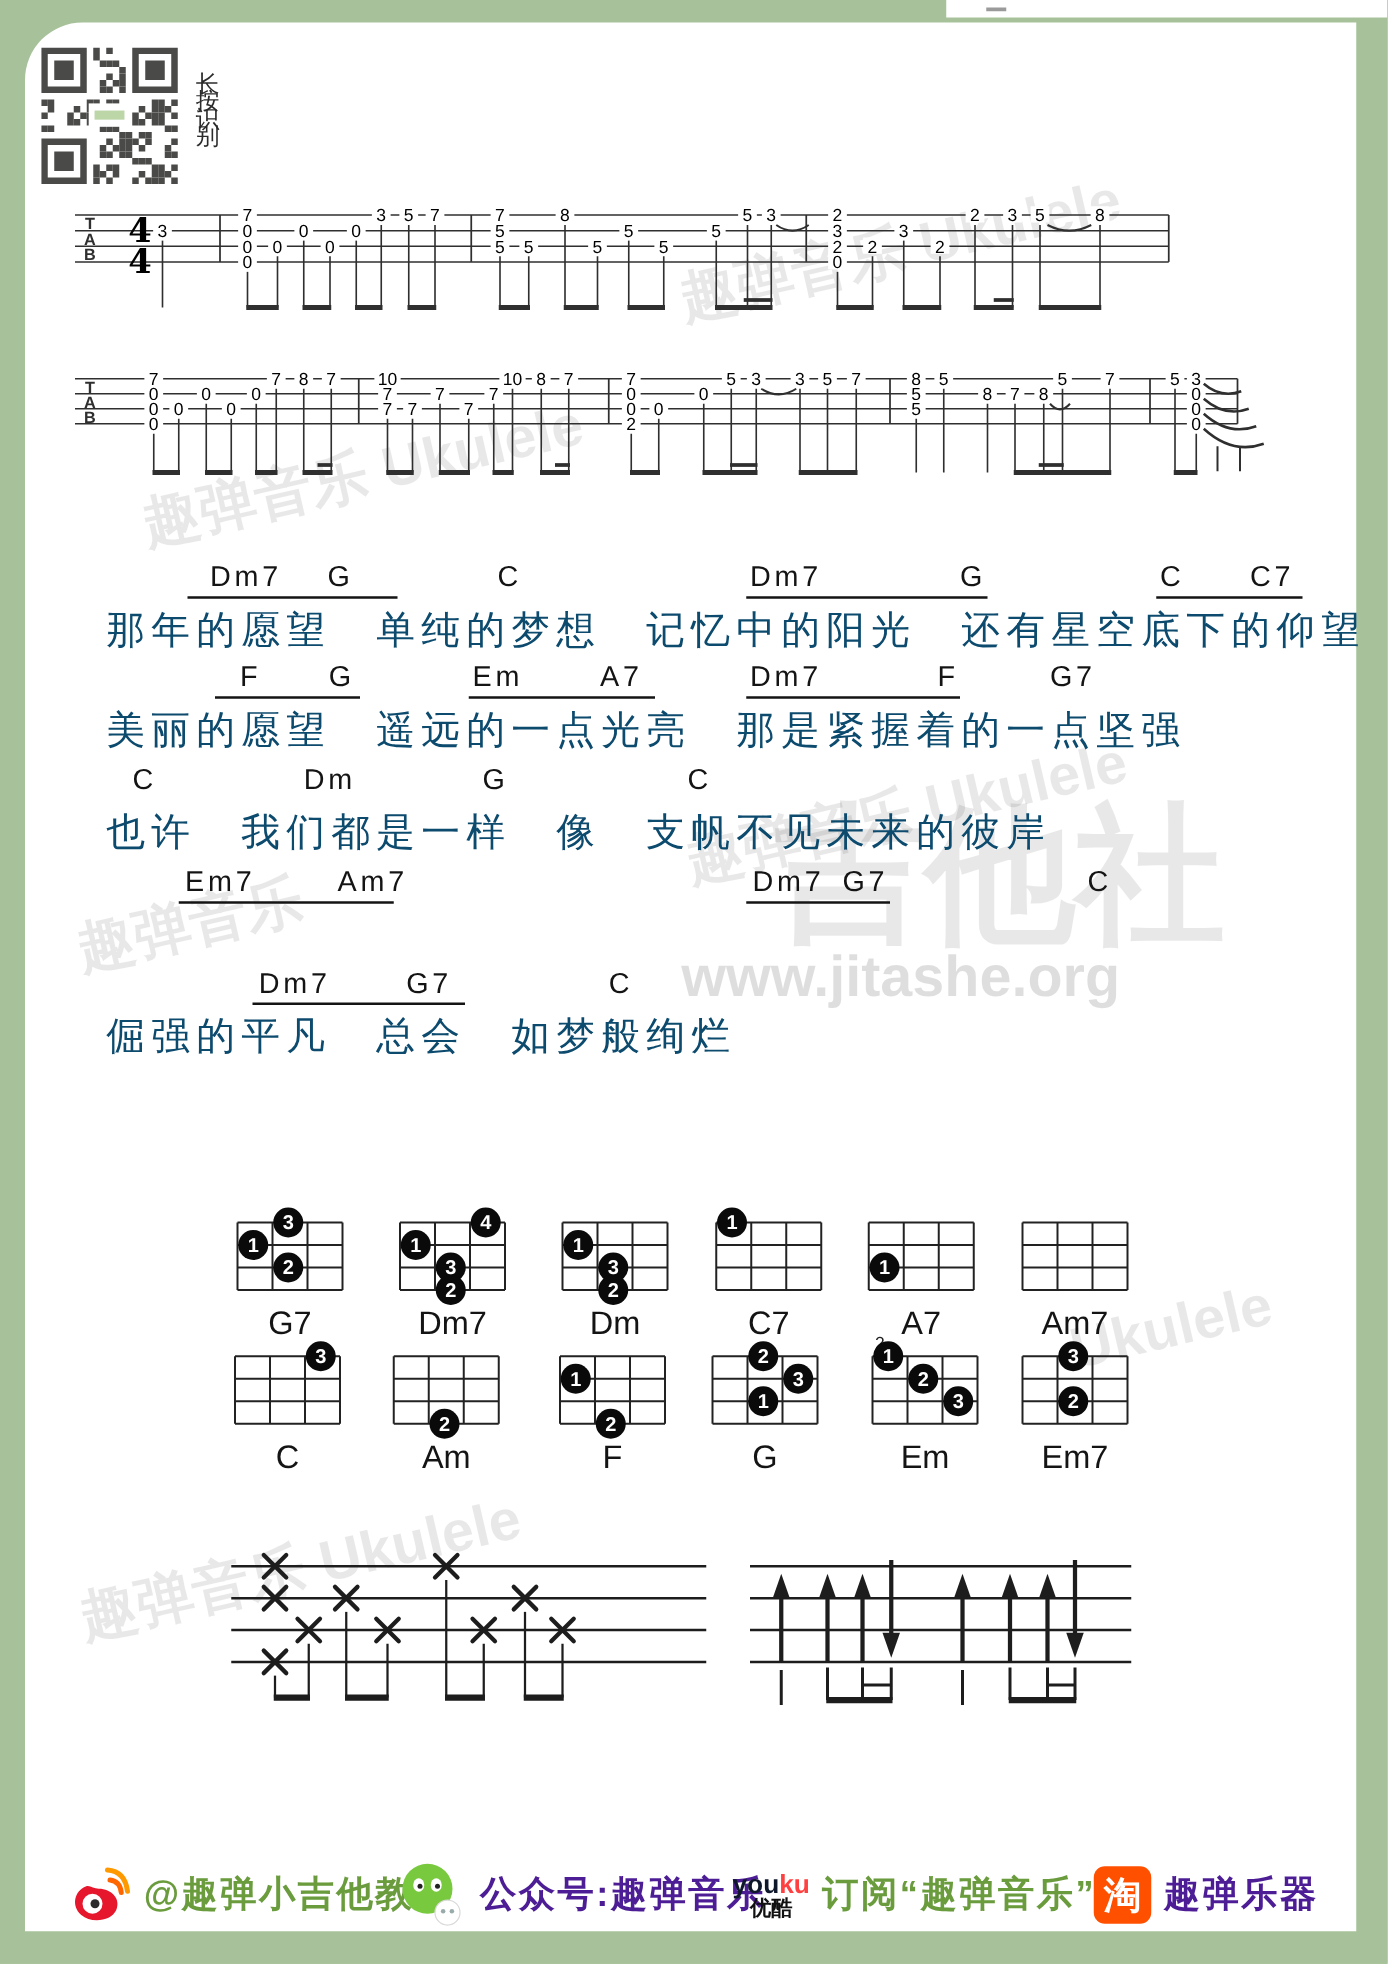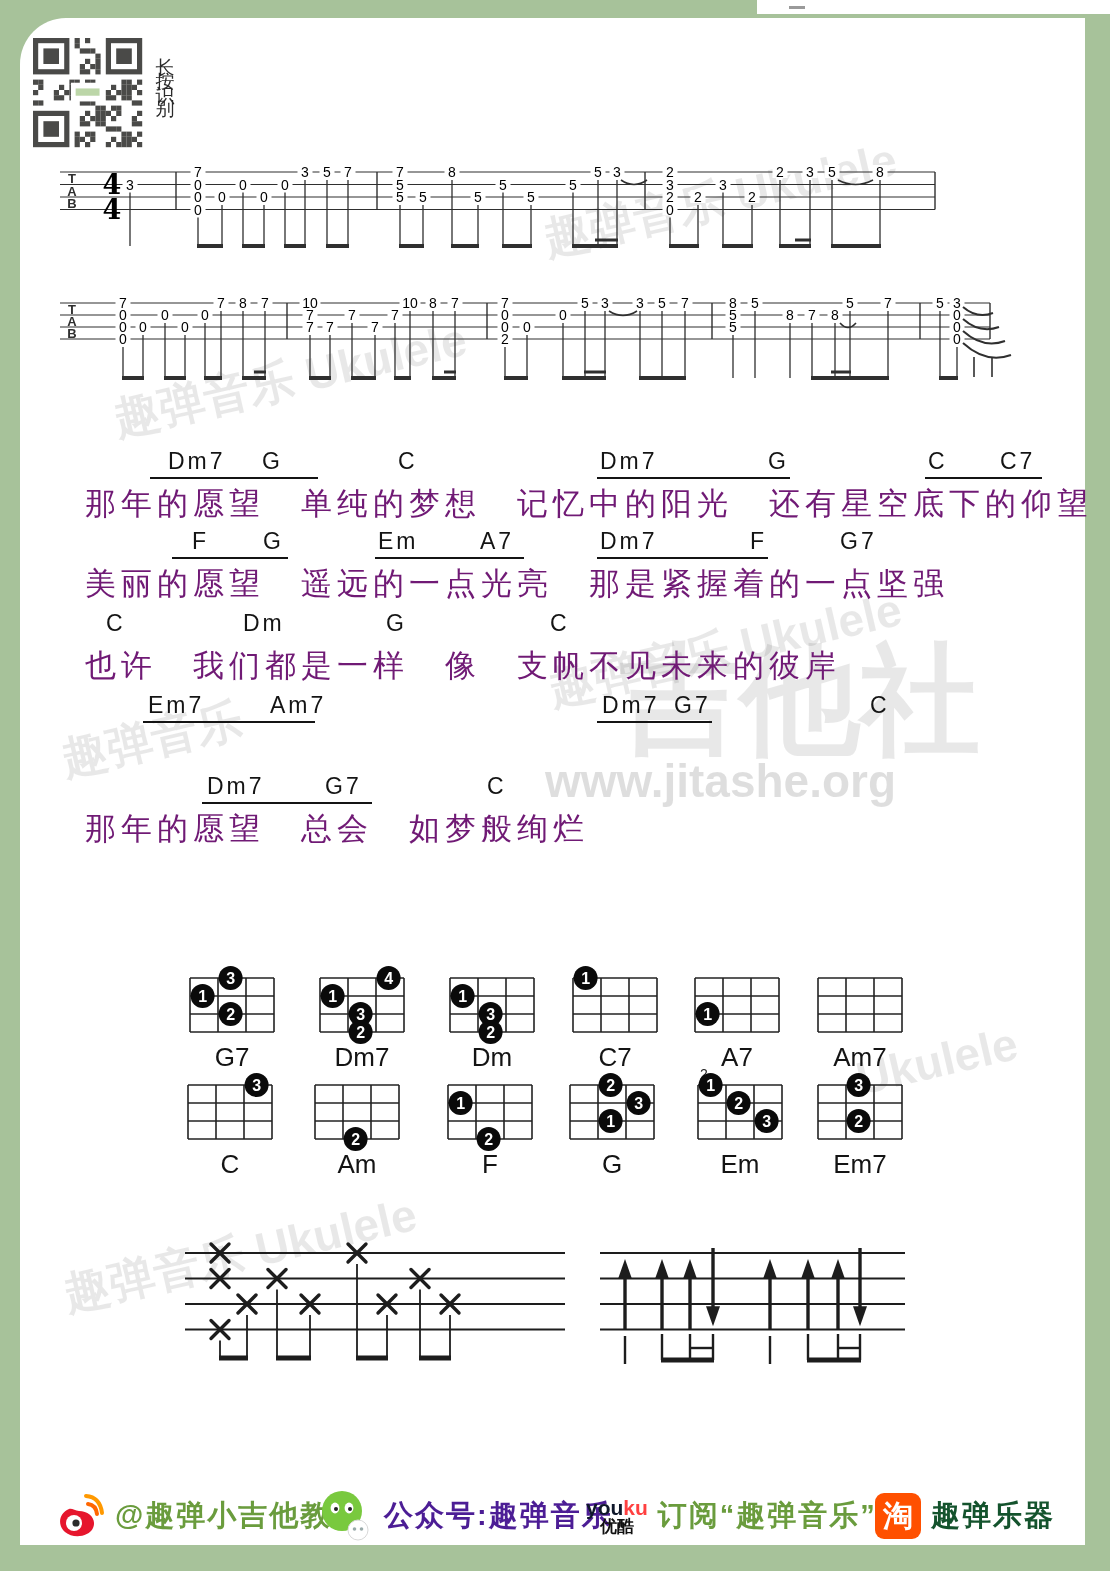--- a/index.html
+++ b/index.html
@@ -8,21 +8,21 @@
   .notch{position:absolute;left:757px;top:0;width:353px;height:14px;background:#ffffff;}
   .notch-dash{position:absolute;left:32px;top:6px;width:16px;height:3px;background:#9a9a9a;}
   .wm{position:absolute;color:rgba(0,0,0,0.09);white-space:nowrap;z-index:1;font-weight:600;pointer-events:none;}
   .wm.bold{color:rgba(0,0,0,0.13);font-weight:700;}
   svg.notation{position:absolute;left:0;top:0;z-index:2;}
   .qr-wrap{position:absolute;left:33px;top:38px;z-index:3;}
   .qr-caption{position:absolute;left:152px;top:42px;writing-mode:vertical-rl;font-size:19px;letter-spacing:14px;color:#2b2b2b;z-index:3;}
   .lyr-line{position:absolute;left:0;width:1100px;height:80px;z-index:2;}
   .chord-lab{position:absolute;top:0;font-size:23px;letter-spacing:3px;color:#141414;}
   .u-line{position:absolute;top:29px;height:2px;background:#141414;}
-  .lyr-text{position:absolute;left:85px;top:35px;font-size:31px;letter-spacing:5px;color:#701a75;white-space:nowrap;}
+  .lyr-text{position:absolute;left:85px;top:35px;font-size:31px;letter-spacing:5px;color:#0c4a6e;white-space:nowrap;}
   .chord-box{position:absolute;z-index:2;width:100px;text-align:center;}
   .chord-name{font-size:26px;color:#141414;margin-top:0px;}
   .footer-item{position:absolute;display:flex;align-items:center;gap:10px;z-index:3;height:52px;}
   .footer-label{font-size:29px;font-weight:700;letter-spacing:2px;white-space:nowrap;}
   .youku-logo{display:flex;flex-direction:column;align-items:center;line-height:1;}
   .youku-top{font-size:21px;font-weight:800;letter-spacing:0px;}
   .youku-bottom{font-size:17px;font-weight:700;color:#111;}
   .taobao-logo{width:46px;height:46px;border-radius:9px;background:#ff5000;color:#fff;display:flex;align-items:center;justify-content:center;font-size:30px;font-weight:700;}
 </style>
 </head>
@@ -566,21 +566,21 @@
         <span class="chord-lab" style="left: 674px;">G7</span>
         <span class="chord-lab" style="left: 870px;">C</span>
         <div class="u-line" style="left: 143px; width: 172px;"></div>
         <div class="u-line" style="left: 597px; width: 115px;"></div>
       </div>
       <div class="lyr-line" style="top: 773px;">
         <span class="chord-lab" style="left: 207px;">Dm7</span>
         <span class="chord-lab" style="left: 325px;">G7</span>
         <span class="chord-lab" style="left: 487px;">C</span>
         <div class="u-line" style="left: 202px; width: 170px;"></div>
-        <div class="lyr-text">那年的愿望　总会　如梦般绚烂</div>
+        <div class="lyr-text">倔强的平凡　总会　如梦般绚烂</div>
       </div>
     </div>
 
   <div id="chords-layer">
       <div class="chord-box" style="left: 182px; top: 966px;"><svg width="100" height="72" style="overflow: visible;">
           <line x1="8" y1="12" x2="92" y2="12" stroke="#222" stroke-width="1.6"></line>
           <line x1="8" y1="30" x2="92" y2="30" stroke="#222" stroke-width="1.6"></line>
           <line x1="8" y1="48" x2="92" y2="48" stroke="#222" stroke-width="1.6"></line>
           <line x1="8" y1="66" x2="92" y2="66" stroke="#222" stroke-width="1.6"></line>
           <line x1="8" y1="12" x2="8" y2="66" stroke="#222" stroke-width="1.6"></line>
@@ -775,16 +775,16 @@
       </div>
       <div class="footer-item" style="left: 586px; top: 1490px;">
         <div class="youku-logo">
           <div class="youku-top"><span style="color: #0f172a;">you</span><span style="color: rgb(255, 64, 64);">ku</span></div>
           <div class="youku-bottom">优酷</div>
         </div>
         <span class="footer-label" style="color: rgb(106, 156, 61);">订阅“趣弹音乐”</span>
       </div>
       <div class="footer-item" style="left: 875px; top: 1490px;">
         <div class="taobao-logo">淘</div>
-        <span class="footer-label" style="color: #14532d;">趣弹乐器</span>
+        <span class="footer-label" style="color: #4c1d95;">趣弹乐器</span>
       </div>
     </div>
 </div>
 
 </body></html>

